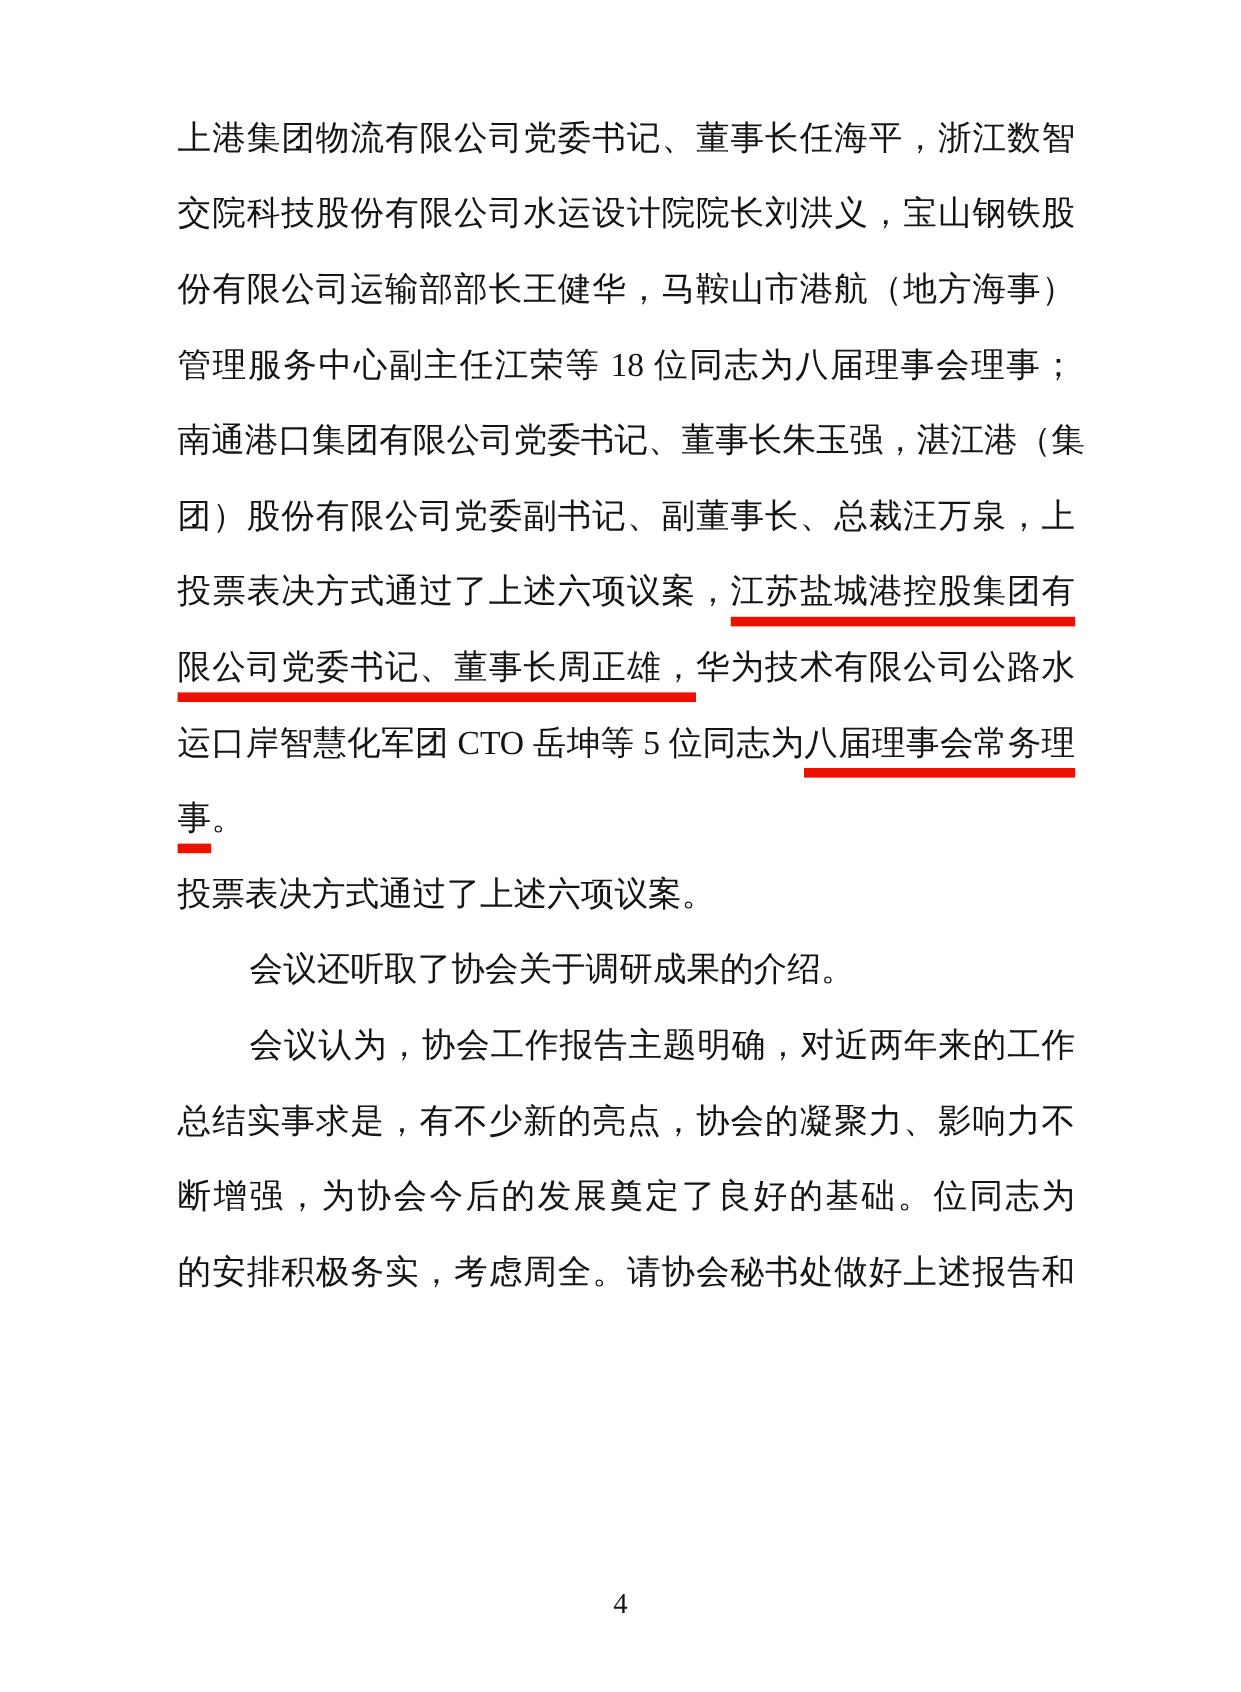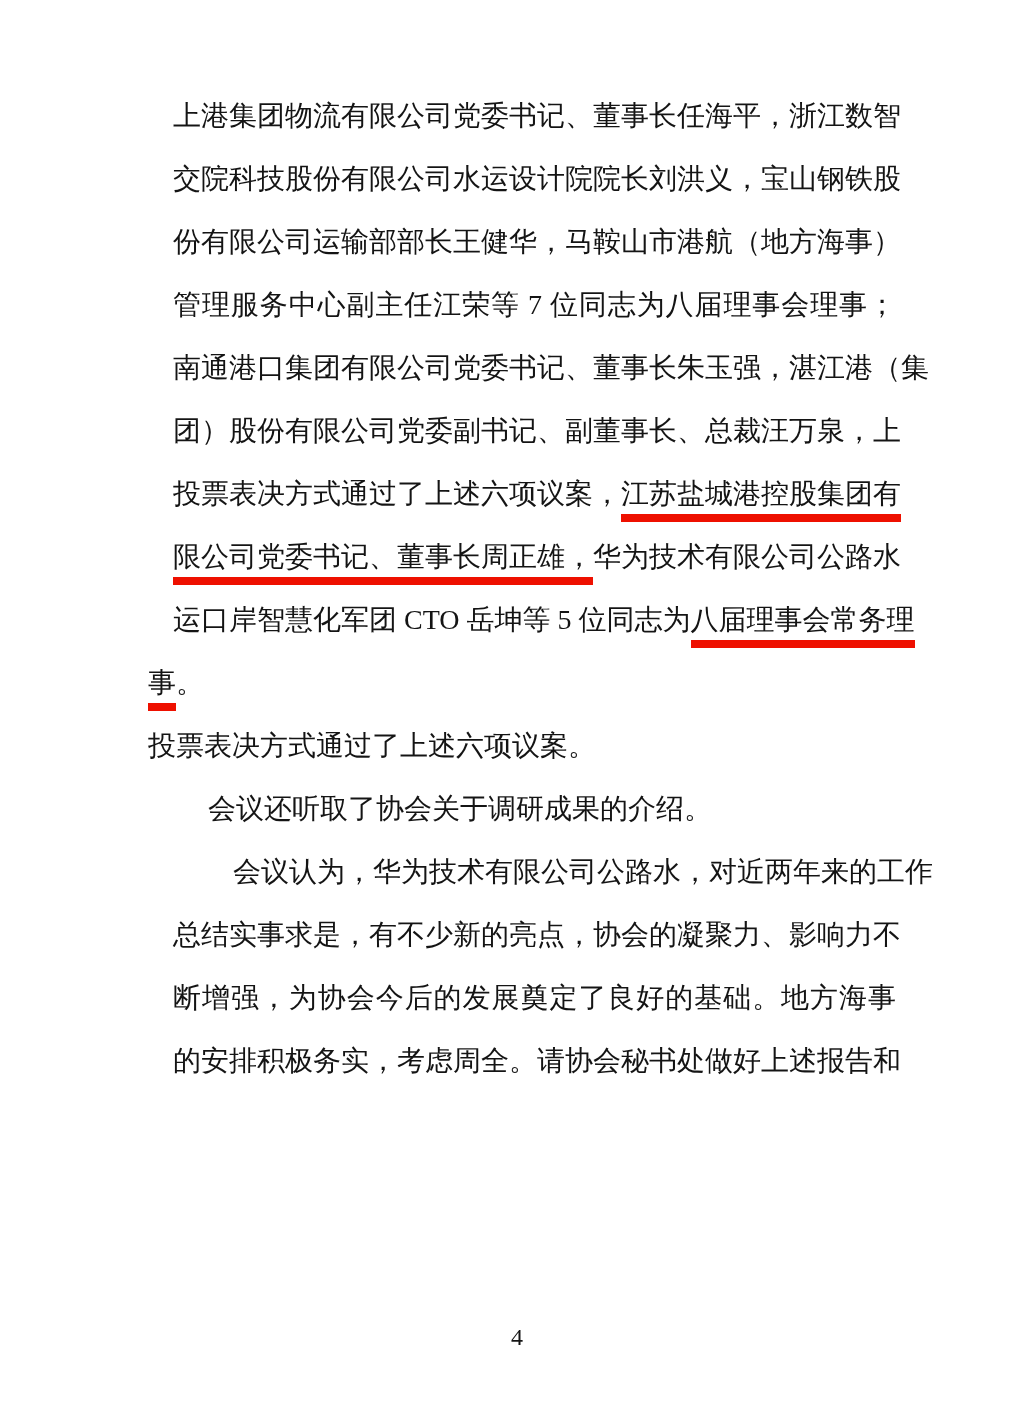--- a/index.html
+++ b/index.html
@@ -27,21 +27,20 @@
     line-height: 63px;
     height: 63px;
     white-space: nowrap;
     text-align: left;
     color: #141414;
   }
   .line.fill {
     text-align: justify;
     text-align-last: justify;
     text-justify: inter-character;
-    margin-left: 25px;
   }
   .line.indent {
     text-indent: 60px;
   }
   .seg.u {
     border-bottom: 8px solid #ee1000;
     padding-bottom: 5px;
   }
   .footer {
     position: absolute;
@@ -57,30 +56,30 @@
   }
 </style>
 </head>
 <body>
 
 <div class="page">
   <div class="doc-body">
       <div class="line fill"><span class="seg">上港集团物流有限公司党委书记、董事长任海平，浙江数智</span></div>
       <div class="line fill"><span class="seg">交院科技股份有限公司水运设计院院长刘洪义，宝山钢铁股</span></div>
       <div class="line fill"><span class="seg">份有限公司运输部部长王健华，马鞍山市港航（地方海事）</span></div>
-      <div class="line fill"><span class="seg">管理服务中心副主任江荣等 7 位同志为八届理事会理事；</span></div>
+      <div class="line fill"><span class="seg">管理服务中心副主任江荣等 18 位同志为八届理事会理事；</span></div>
       <div class="line fill"><span class="seg">南通港口集团有限公司党委书记、董事长朱玉强，湛江港（集</span></div>
       <div class="line fill"><span class="seg">团）股份有限公司党委副书记、副董事长、总裁汪万泉，上</span></div>
       <div class="line fill"><span class="seg">投票表决方式通过了上述六项议案，</span><span class="seg u">江苏盐城港控股集团有</span></div>
       <div class="line fill"><span class="seg u">限公司党委书记、董事长周正雄，</span><span class="seg">华为技术有限公司公路水</span></div>
       <div class="line fill"><span class="seg">运口岸智慧化军团 CTO 岳坤等 5 位同志为</span><span class="seg u">八届理事会常务理</span></div>
       <div class="line"><span class="seg u">事</span><span class="seg">。</span></div>
       <div class="line"><span class="seg">投票表决方式通过了上述六项议案。</span></div>
       <div class="line indent"><span class="seg">会议还听取了协会关于调研成果的介绍。</span></div>
-      <div class="line fill indent"><span class="seg">会议认为，华为技术有限公司公路水，对近两年来的工作</span></div>
+      <div class="line fill indent"><span class="seg">会议认为，协会工作报告主题明确，对近两年来的工作</span></div>
       <div class="line fill"><span class="seg">总结实事求是，有不少新的亮点，协会的凝聚力、影响力不</span></div>
-      <div class="line fill"><span class="seg">断增强，为协会今后的发展奠定了良好的基础。地方海事</span></div>
+      <div class="line fill"><span class="seg">断增强，为协会今后的发展奠定了良好的基础。位同志为</span></div>
       <div class="line fill"><span class="seg">的安排积极务实，考虑周全。请协会秘书处做好上述报告和</span></div>
     </div>
   <div class="footer">
     <span class="pagenum">4</span>
   </div>
 </div>
 
 </body></html>

